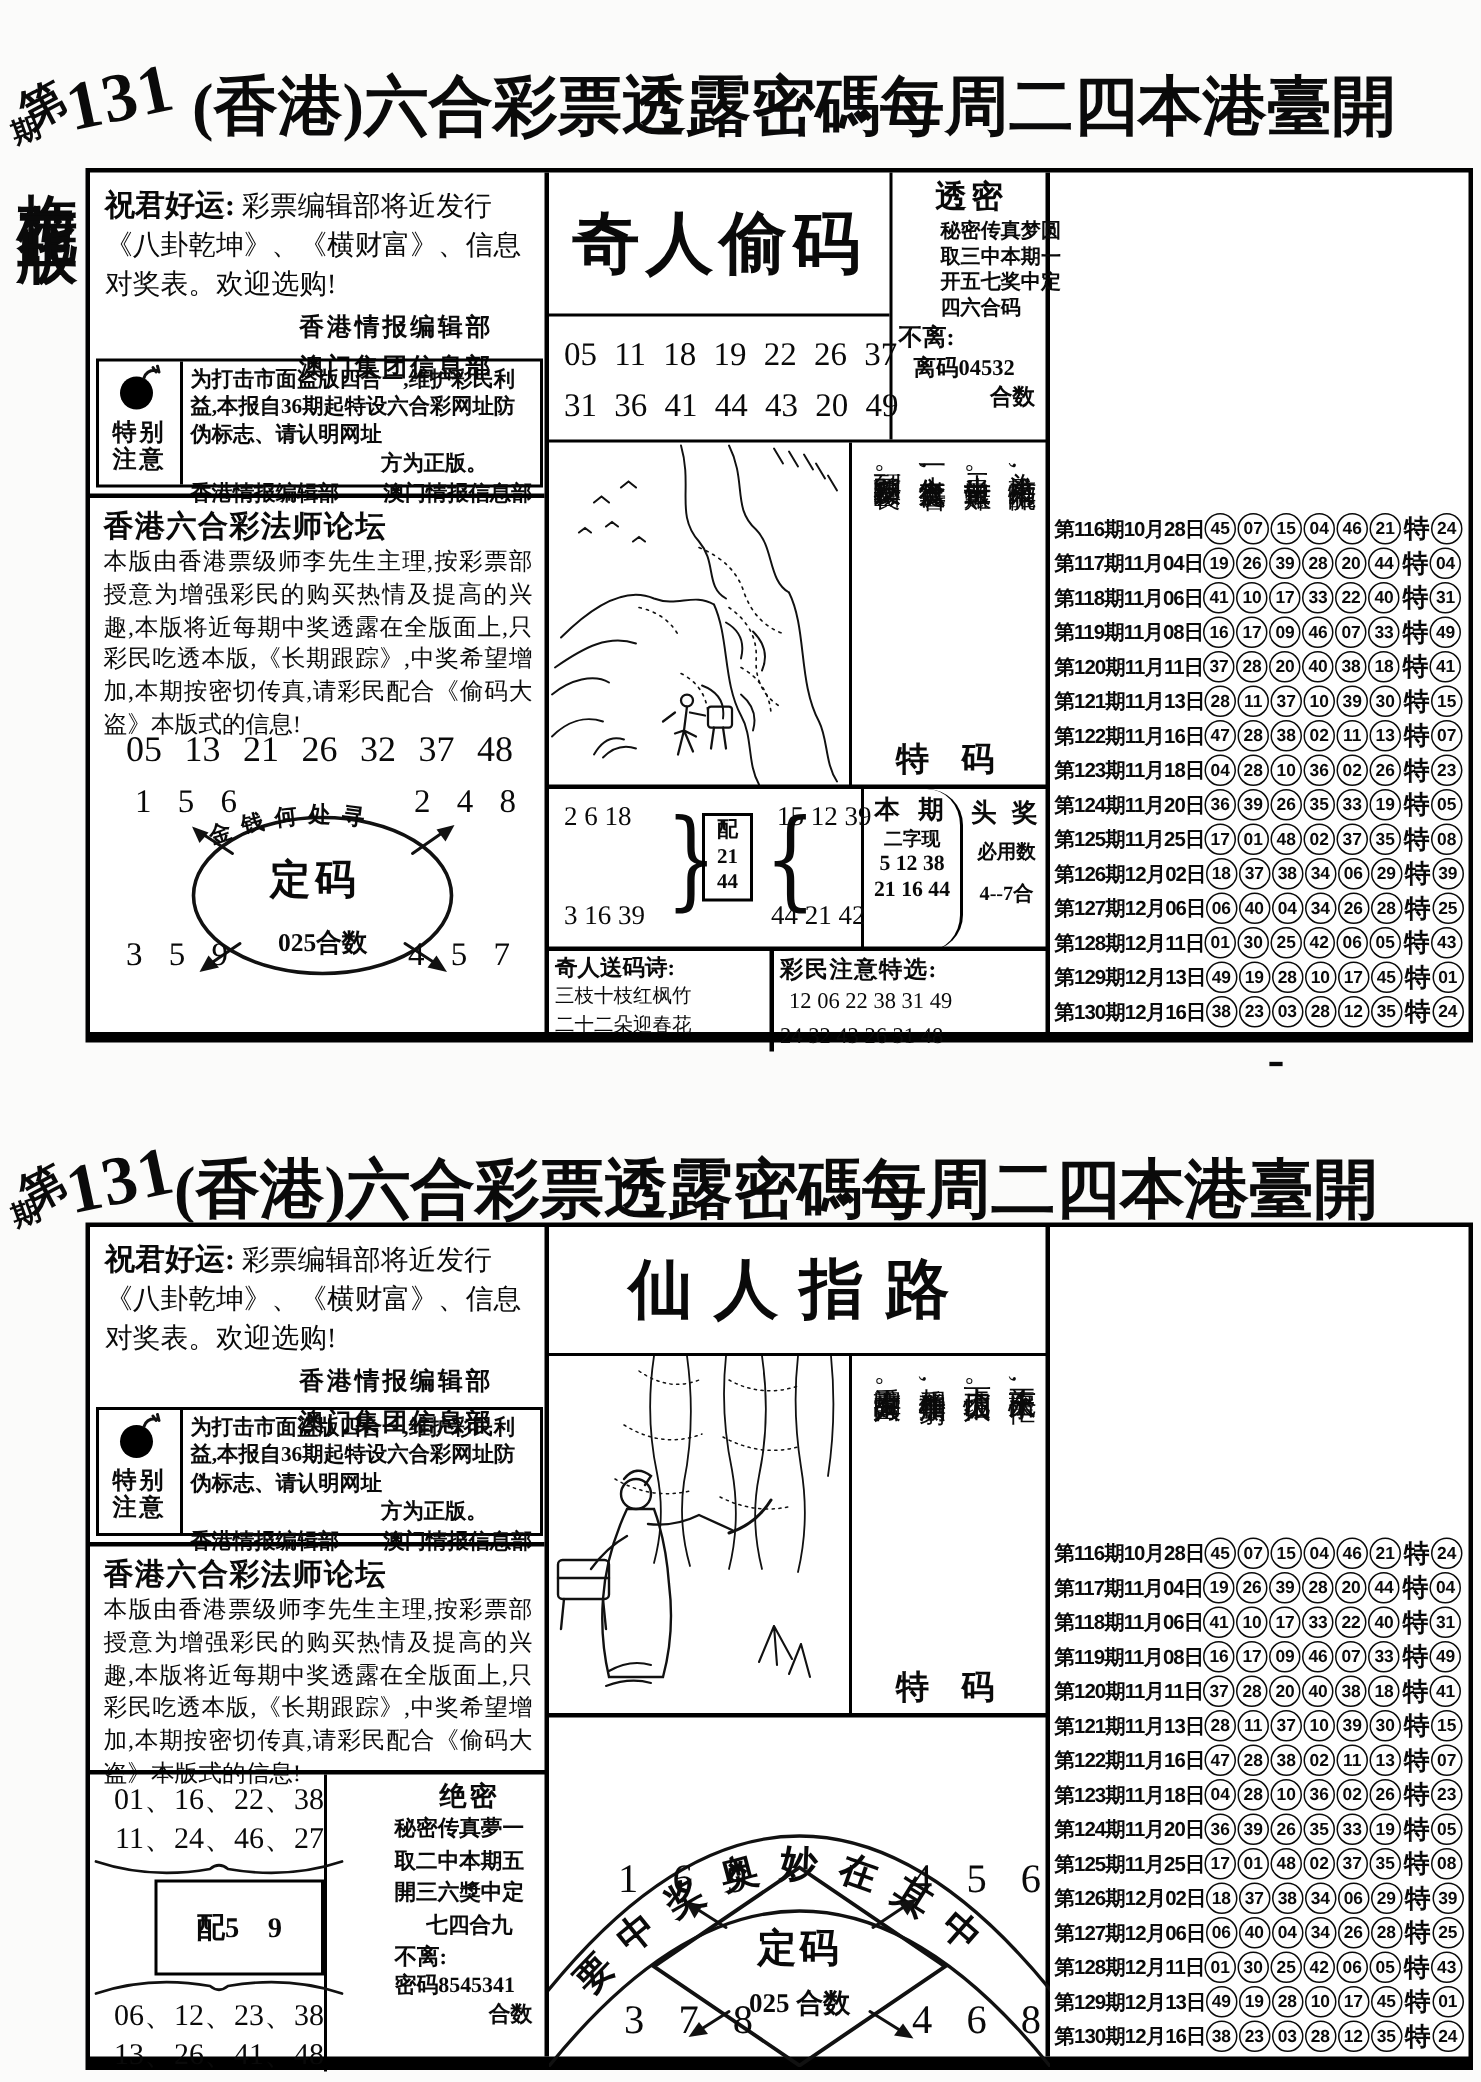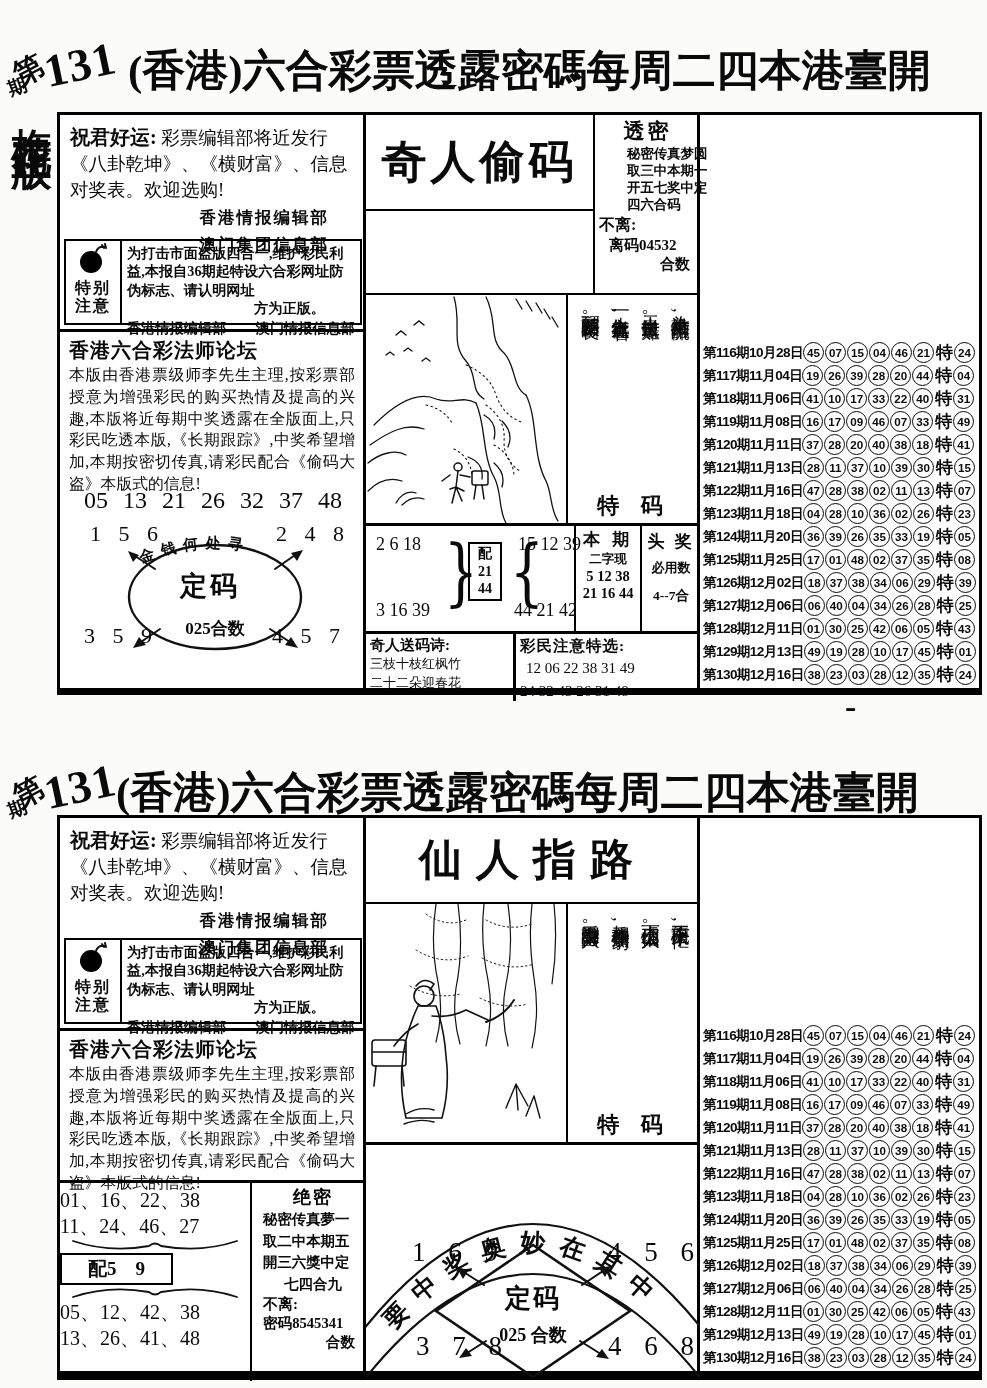--- a/index.html
+++ b/index.html
@@ -63,21 +63,21 @@
   .scene-art { position:absolute; left:0; top:0; width:202px; height:230px; border-right:2px solid #000; overflow:hidden; }
   .poem-panel { position:absolute; left:202px; top:0; width:132px; height:230px; }
   .poem { position:absolute; top:6px; right:6px; height:180px; writing-mode:vertical-rl; font-size:18.5px; line-height:1.62; letter-spacing:1px; }
   .special-label { position:absolute; bottom:4px; left:0; width:100%; text-align:center; font-size:22px; font-weight:bold; letter-spacing:8px; }
 
   .brace-row { position:absolute; left:0; top:408px; width:334px; height:108px; border-top:3px solid #000; }
   .brace-left { position:absolute; left:0; top:0; width:210px; height:108px; border-right:2px solid #000; }
   .bnum { position:absolute; font-size:18px; white-space:nowrap; }
   .curly { position:absolute; font-size:72px; font-weight:normal; transform:scaleX(.75); font-family:"DejaVu Serif", serif; }
   .pei-box { position:absolute; left:102px; top:16px; width:34px; border:2px solid #000; text-align:center; font-size:14px; font-weight:bold; line-height:1.25; padding:1px 0; }
-  .benqi { position:absolute; left:210px; top:0; width:66px; height:108px; border-right:2px solid #000; text-align:center; }
+  .benqi { position:absolute; left:210px; top:0; width:66px; height:108px; border-right:2px solid #000; text-align:center;border-radius:24px; }
   .benqi .bt { font-size:17px; font-weight:bold; letter-spacing:4px; margin-top:2px; }
   .benqi .bs { font-size:12.5px; font-weight:bold; }
   .benqi .br1,.benqi .br2 { font-size:14.5px; font-weight:bold; white-space:nowrap; }
   .toujiang { position:absolute; left:276px; top:0; width:58px; height:108px; text-align:center; }
   .toujiang .bt { font-size:17px; font-weight:bold; letter-spacing:3px; margin-top:4px; }
   .toujiang .bs { font-size:13px; font-weight:bold; margin-top:6px; }
   .toujiang .bv { font-size:13.5px; font-weight:bold; margin-top:10px; }
 
   .shige-row { position:absolute; left:0; top:516px; width:334px; height:67px; border-top:3px solid #000; }
   .songma { position:absolute; left:0; top:0; width:150px; height:67px; border-right:3px solid #000; padding:2px 4px; }
@@ -98,24 +98,24 @@
   .xianren-title { position:absolute; left:0; top:0; width:334px; height:84px; display:flex; align-items:center; justify-content:center; font-size:43px; font-weight:bold; letter-spacing:14px; }
   .scene2 { position:absolute; left:0; top:84px; width:334px; height:240px; border-top:2px solid #000; }
   .scene2 .scene-art { height:240px; }
   .scene2 .poem-panel { height:240px; }
   .arc-wrap { position:absolute; left:0; top:324px; width:334px; height:236px; border-top:3px solid #000; overflow:hidden; }
   .arc-wrap svg { position:absolute; left:0; top:0; }
   .arc-num { position:absolute; font-size:27px; letter-spacing:8px; white-space:nowrap; }
 
   
   .numsec { position:absolute; left:0; top:362px; width:306px; height:198px; border-top:3px solid #000; }
-  .numbers-left { position:absolute; left:0; top:0; width:192px; height:198px; border-right:2px solid #000; text-align:left; padding-top:4px; }
+  .numbers-left { position:absolute; left:0; top:0; width:158px; height:198px; border-right:2px solid #000; text-align:right; padding-top:4px; }
   .numbers-left .nrow { font-size:20px; line-height:1.3; white-space:nowrap; }
   .numbers-left svg { display:block; margin:0 auto; }
-  .pei59 { display:inline-block; border:2px solid #000; padding:1px 26px; font-size:19px; font-weight:bold; margin:1px 0; }
+  .pei59 { display:inline-block; border:2px solid #000; padding:17px 26px; font-size:19px; font-weight:bold; margin:1px 0; }
   .juemi { position:absolute; left:200px; top:0; width:106px; height:198px; padding:2px 3px; }
   .juemi .jt { text-align:center; font-size:18px; font-weight:bold; letter-spacing:2px; }
   .juemi .jl { font-size:14.4px; line-height:1.5; font-weight:bold; white-space:nowrap; }
   .juemi .jb { font-size:15px; font-weight:bold; }
   .juemi .jc { font-size:14.6px; font-weight:bold; white-space:nowrap; }
   .juemi .jh { font-size:14.6px; font-weight:bold; text-align:right; padding-right:8px; }
 
   svg text { font-family:"Liberation Serif", serif; fill:#0a0a0a; }
   .sk { stroke:#111; fill:none; stroke-linecap:round; }
 </style>
@@ -187,20 +187,24 @@
       <span class="corner-num" style="left:30px;top:4px;">1 5 6</span>
       <span class="corner-num" style="left:216px;top:4px;">2 4 8</span>
       <span class="corner-num" style="left:24px;top:106px;">3 5 9</span>
       <span class="corner-num" style="left:212px;top:106px;">4 5 7</span>
     </div>
   </div>
 
   <div class="col-mid">
     <div class="qiren-box">
       <div class="qiren-title">奇人偷码</div>
+      <div class="qiren-nums">
+        <div>05 11 18 19 22 26 37</div>
+        <div>31 36 41 44 43 20 49</div>
+      </div>
     </div>
     <div class="toumi-box">
       <div class="tm-title">透密</div>
       <div class="tm-line">秘密传真梦圆</div>
       <div class="tm-line">取三中本期一</div>
       <div class="tm-line">开五七奖中定</div>
       <div class="tm-line">四六合码</div>
       <div class="tm-buli">不离:</div>
       <div class="tm-code">离码04532</div>
       <div class="tm-he">合数</div>
@@ -501,21 +505,21 @@
       <div class="numbers-left">
         <div class="nrow">01、16、22、38</div>
         <div class="nrow">11、24、46、27</div>
         <svg width="172" height="13" viewBox="0 0 172 13">
           <path d="M4 2 Q 40 14 80 7 Q 86 2 92 7 Q 132 14 168 2" class="sk" stroke-width="1.8"></path>
         </svg>
         <div><span class="pei59">配5　9</span></div>
         <svg width="172" height="13" viewBox="0 0 172 13">
           <path d="M4 11 Q 40 -1 80 6 Q 86 11 92 6 Q 132 -1 168 11" class="sk" stroke-width="1.8"></path>
         </svg>
-        <div class="nrow">05、12、42、38</div>
+        <div class="nrow">06、12、23、38</div>
         <div class="nrow">13、26、41、48</div>
       </div>
       <div class="juemi">
         <div class="jt">绝密</div>
         <div class="jl">秘密传真夢一</div>
         <div class="jl">取二中本期五</div>
         <div class="jl">開三六獎中定</div>
         <div class="jl" style="text-align:center;">七四合九</div>
         <div class="jb">不离:</div>
         <div class="jc">密码8545341</div>

